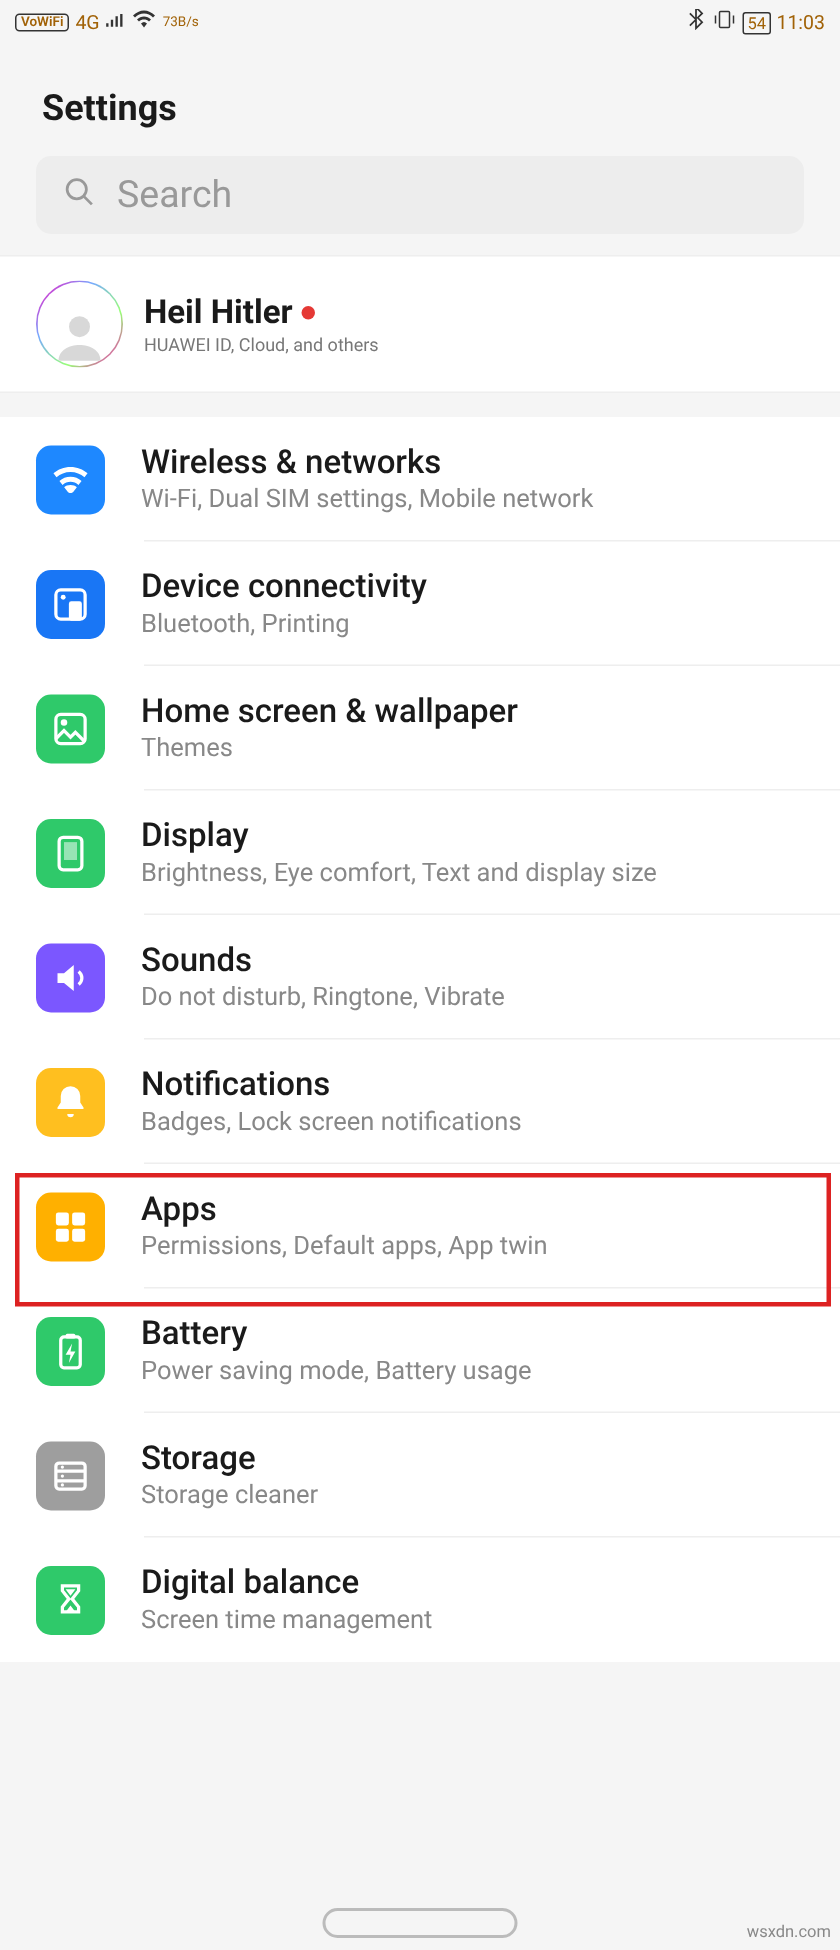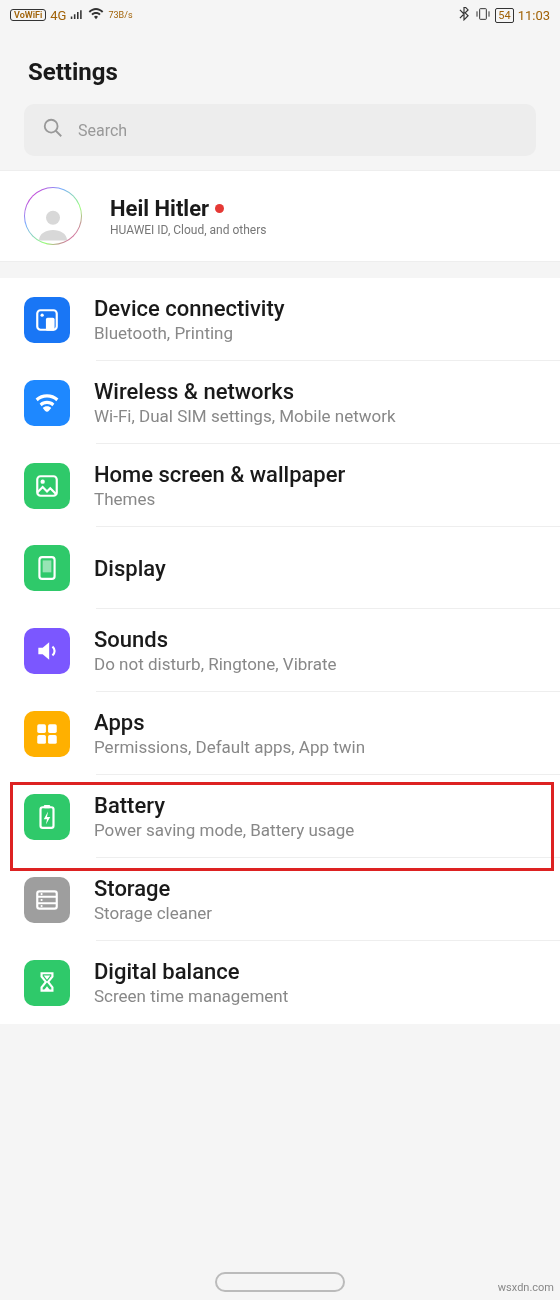--- a/index.html
+++ b/index.html
@@ -45,27 +45,27 @@
     margin: 0 24px 14px 24px;
     background: #ededed;
     border-radius: 10px;
     height: 52px;
     display: flex;
     align-items: center;
     padding: 0 18px;
     gap: 14px;
   }
   .search-bar .sicon svg { width: 22px; height: 22px; stroke: #999; fill: none; stroke-width: 2; }
-  .search-bar .placeholder { color: #999; font-size: 16px; }
+  .search-bar .placeholder { color: #999; font-size: 25px; }
   .account-row {
     background: #fff;
     display: flex;
     align-items: center;
     padding: 16px 24px;
-    gap: 28px;
+    gap: 14px;
     border-top: 1px solid #eee;
     border-bottom: 1px solid #eee;
   }
   .avatar {
     width: 58px; height: 58px;
     border-radius: 50%;
     border: 1.5px solid transparent;
     background:
       linear-gradient(#fff,#fff) padding-box,
       linear-gradient(135deg,#f0b,#7af,#9f7,#f0b) border-box;
@@ -193,71 +193,83 @@
     <div class="name">
       <span>Heil Hitler</span>
       <span class="red-dot"></span>
     </div>
     <div class="desc">HUAWEI ID, Cloud, and others</div>
   </div>
 </div>
 
 <div class="list" id="settings-list">
     <div class="item">
+      <div class="icon-box c-blue">
+        <svg viewBox="0 0 24 24">
+          <use href="#wifi-icon"></use>
+        </svg>
+      </div>
+      <div class="item-text">
+        <div class="title">Wireless &amp; networks</div>
+        <div class="sub">Wi-Fi, Dual SIM settings, Mobile network</div>
+      </div>
+    </div>
+    <div class="item">
       <div class="icon-box c-blue2">
         <svg viewBox="0 0 24 24">
           <use href="#devices-icon"></use>
         </svg>
       </div>
       <div class="item-text">
         <div class="title">Device connectivity</div>
         <div class="sub">Bluetooth, Printing</div>
       </div>
     </div>
     <div class="item">
-      <div class="icon-box c-blue">
-        <svg viewBox="0 0 24 24">
-          <use href="#wifi-icon"></use>
-        </svg>
-      </div>
-      <div class="item-text">
-        <div class="title">Wireless &amp; networks</div>
-        <div class="sub">Wi-Fi, Dual SIM settings, Mobile network</div>
-      </div>
-    </div>
-    <div class="item">
       <div class="icon-box c-green">
         <svg viewBox="0 0 24 24">
           <use href="#wallpaper-icon"></use>
         </svg>
       </div>
       <div class="item-text">
         <div class="title">Home screen &amp; wallpaper</div>
         <div class="sub">Themes</div>
       </div>
     </div>
     <div class="item">
       <div class="icon-box c-green">
         <svg viewBox="0 0 24 24">
           <use href="#display-icon"></use>
         </svg>
       </div>
       <div class="item-text">
         <div class="title">Display</div>
+        <div class="sub">Brightness, Eye comfort, Text and display size</div>
       </div>
     </div>
     <div class="item">
       <div class="icon-box c-purple">
         <svg viewBox="0 0 24 24">
           <use href="#sound-icon"></use>
         </svg>
       </div>
       <div class="item-text">
         <div class="title">Sounds</div>
         <div class="sub">Do not disturb, Ringtone, Vibrate</div>
+      </div>
+    </div>
+    <div class="item">
+      <div class="icon-box c-yellow">
+        <svg viewBox="0 0 24 24">
+          <use href="#bell-icon"></use>
+        </svg>
+      </div>
+      <div class="item-text">
+        <div class="title">Notifications</div>
+        <div class="sub">Badges, Lock screen notifications</div>
       </div>
     </div>
     <div class="item">
       <div class="icon-box c-orange">
         <svg viewBox="0 0 24 24">
           <use href="#apps-icon"></use>
         </svg>
       </div>
       <div class="item-text">
         <div class="title">Apps</div>

